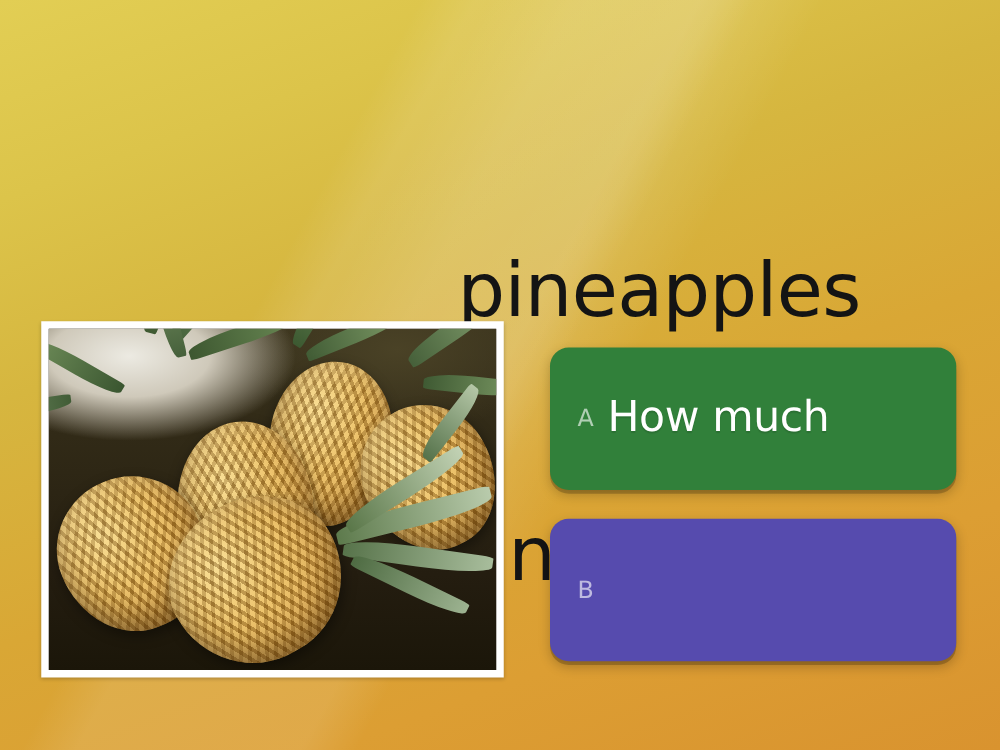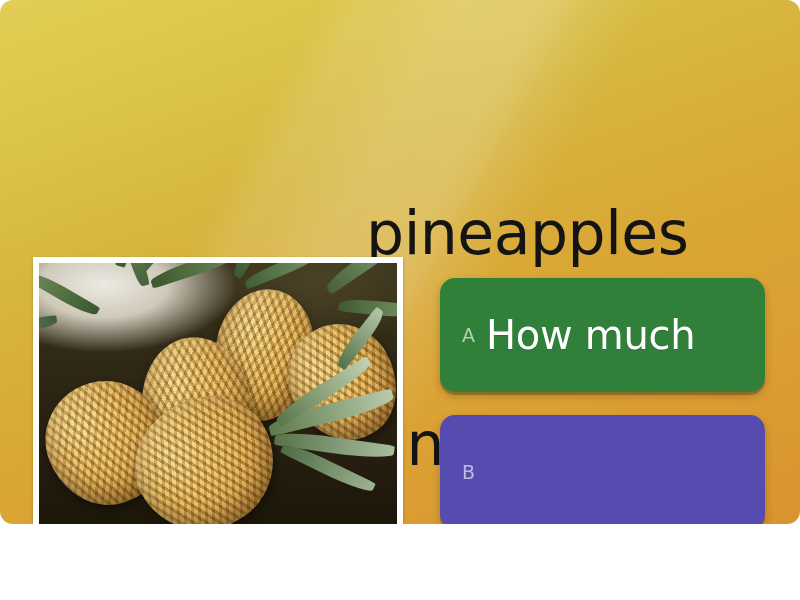--- a/index.html
+++ b/index.html
@@ -7,38 +7,37 @@
 
   html, body {
     width:800px; height:600px;
     overflow:hidden;
     font-family:"DejaVu Sans", sans-serif;
   }
 
   
   #stage {
     position:relative;
-    width:800px; height:524px;
+    width:800px; height:600px;
     background:
       linear-gradient(118deg,
         rgba(255,255,255,0.00) 0%,
         rgba(255,255,255,0.00) 30%,
         rgba(255,255,255,0.11) 34%,
         rgba(255,255,255,0.11) 50%,
         rgba(255,255,255,0.00) 54%,
         rgba(255,255,255,0.00) 100%),
       linear-gradient(160deg,
         #e2ce54 0%,
         #dcc44a 18%,
         #d6b63f 36%,
         #d9a735 58%,
         #dc9e33 78%,
         #d9932f 100%);
     overflow:hidden;
-    border-radius:13px;
   }
 
   
   .sheen {
     position:absolute;
     left:-10%; top:-40%;
     width:130%; height:120%;
     background:linear-gradient(118deg,
         rgba(255,255,255,0) 42%,
         rgba(255,255,255,0.10) 47%,
@@ -136,21 +135,21 @@
     font-size:19px;
     font-weight:400;
     color:rgba(255,255,255,0.62);
     margin-right:11px;
     flex:0 0 auto;
     line-height:1;
     align-self:center;
   }
   .answer-text {
     font-family:"DejaVu Sans", sans-serif;
-    font-size:40px;
+    font-size:34px;
     font-weight:400;
     line-height:1.05;
     letter-spacing:-0.3px;
     color:#ffffff;
     text-shadow:0 1px 1px rgba(0,0,0,0.13);
   }
 </style>
 </head>
 <body>
 

